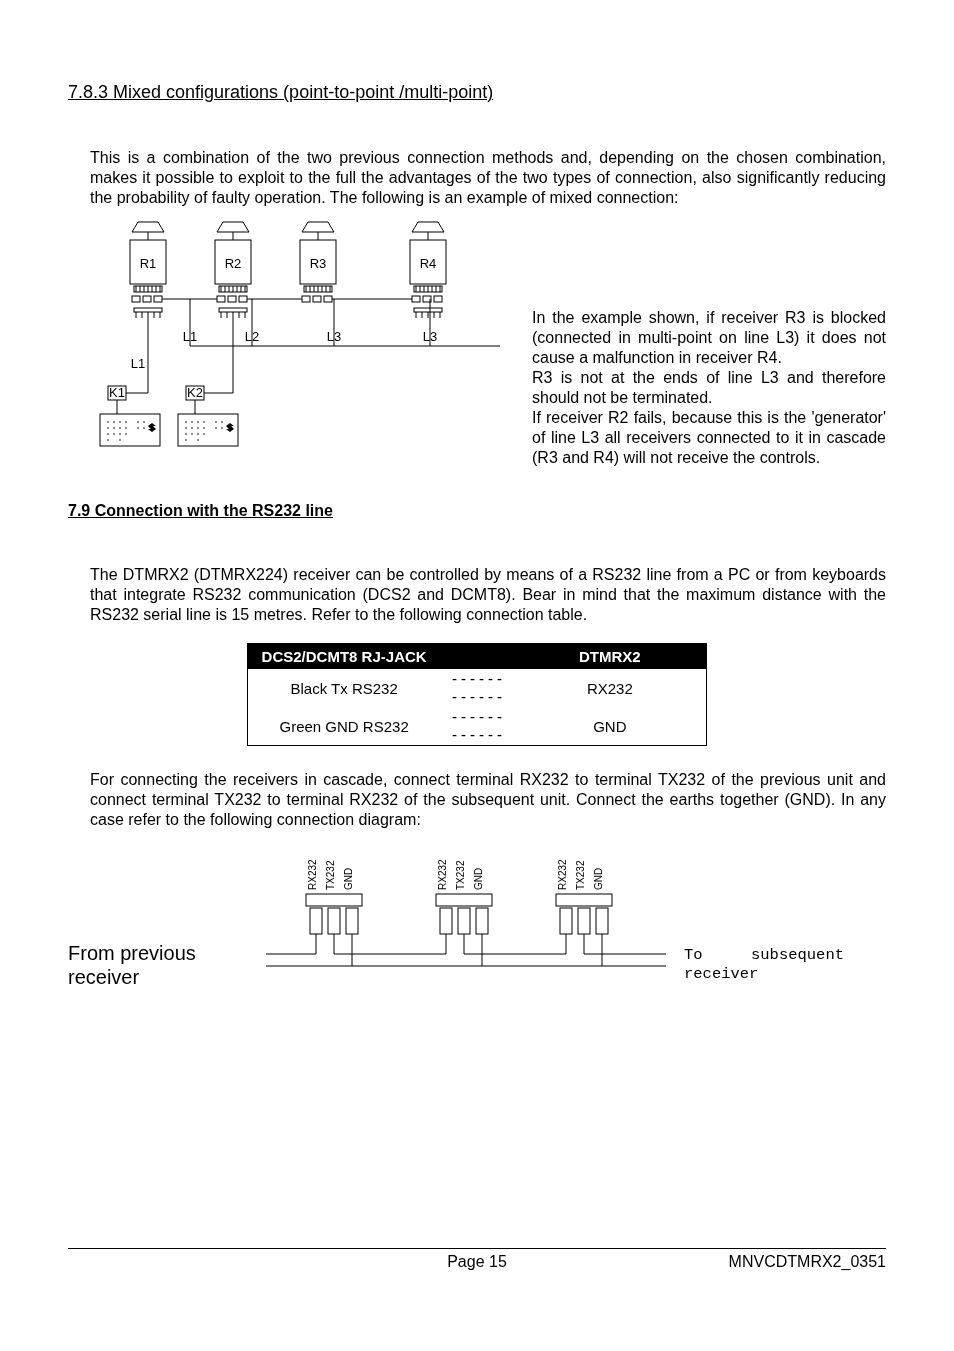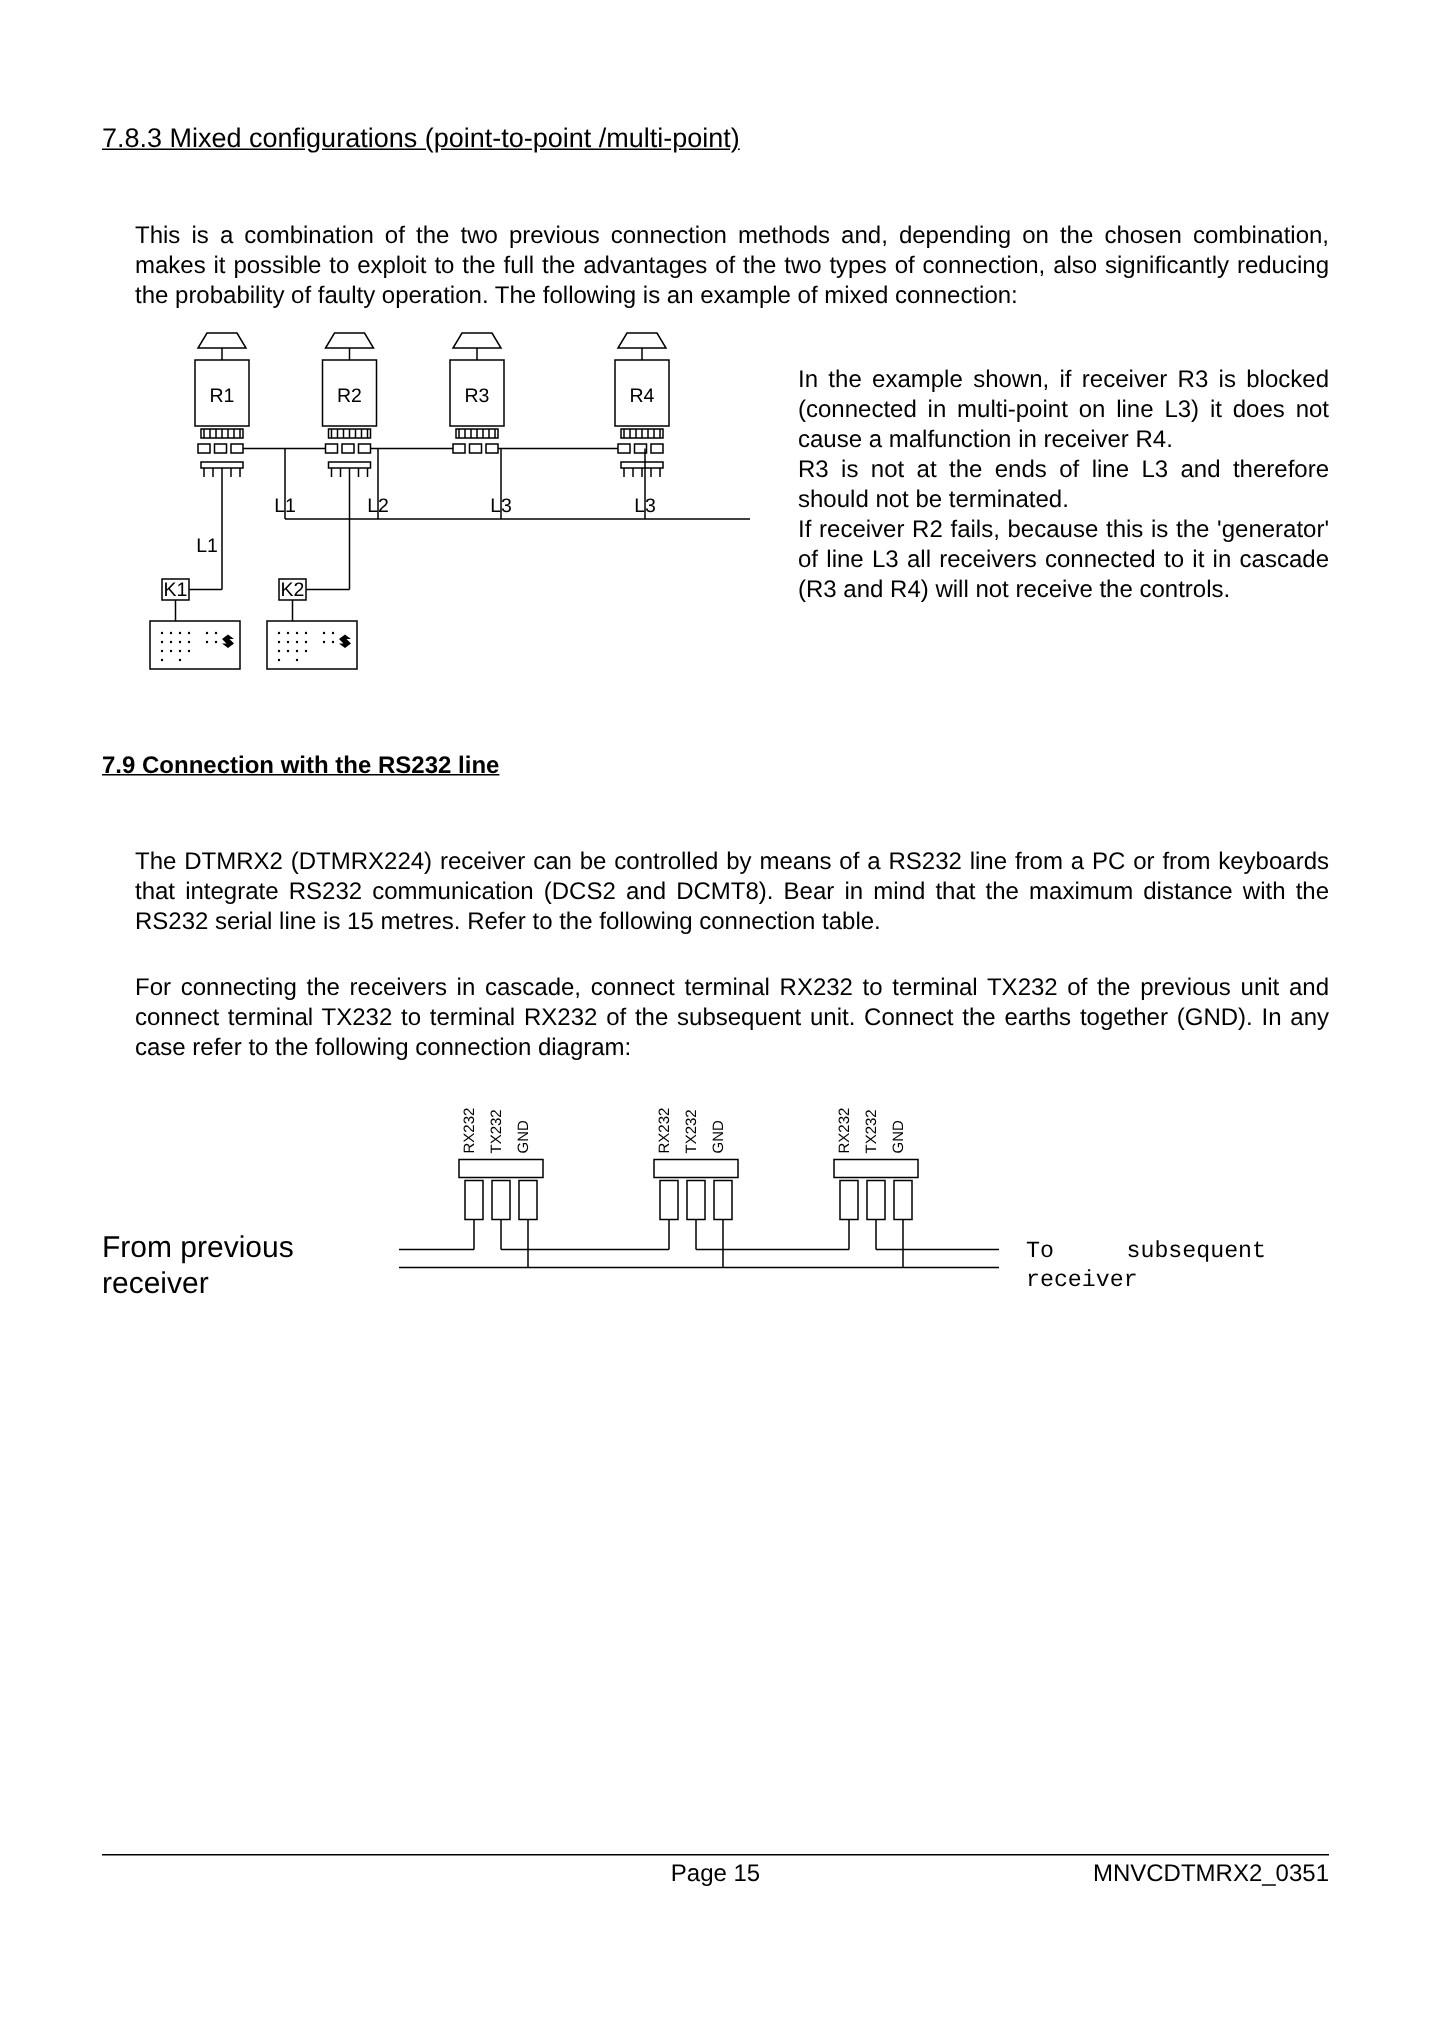--- a/index.html
+++ b/index.html
@@ -41,21 +41,21 @@
   .indent-body {
     margin-left: 22px;
     margin-top: 45px;
   }
   
   .fig-row {
     display: flex;
     gap: 32px;
     margin-top: 10px;
     margin-left: 22px;
-    align-items: flex-start;
+    align-items: flex-end;
   }
   .fig-right {
     flex: 1;
     font-size: 16px;
     line-height: 1.25;
     text-align: justify;
     padding-top: 26px;
   }
   .diagram1 {
     width: 410px;
@@ -111,21 +111,21 @@
     width: 400px;
     height: 150px;
   }
   .diagram2 svg { width: 100%; height: 100%; }
 
   
   .footer {
     position: absolute;
     left: 68px;
     right: 68px;
-    bottom: 92px;
+    bottom: 80px;
     border-top: 1.5px solid #000;
     display: flex;
     justify-content: space-between;
     font-size: 16px;
     padding-top: 4px;
   }
   .footer-center {
     position: absolute;
     left: 0;
     right: 0;
@@ -328,20 +328,41 @@
       </svg>
     </div>
     <div class="fig-right" style="white-space: pre-line;">In the example shown, if receiver R3 is blocked (connected in multi-point on line L3) it does not cause a malfunction in receiver R4.
 R3 is not at the ends of line L3 and therefore should not be terminated.
 If receiver R2 fails, because this is the 'generator' of line L3 all receivers connected to it in cascade (R3 and R4) will not receive the controls.</div>
   </div>
 
   <h2 class="h79">7.9 Connection with the RS232 line</h2>
   <p class="body-text indent-body">The DTMRX2 (DTMRX224) receiver can be controlled by means of a RS232 line from a PC or from keyboards that integrate RS232 communication (DCS2 and DCMT8). Bear in mind that the maximum distance with the RS232 serial line is 15 metres. Refer to the following connection table.</p>
 
+  <table class="conn-table">
+    <thead>
+      <tr>
+        <th style="width:42%">DCS2/DCMT8 RJ-JACK</th>
+        <th style="width:16%"></th>
+        <th style="width:42%">DTMRX2</th>
+      </tr>
+    </thead>
+    <tbody>
+      <tr>
+        <td>Black Tx RS232</td>
+        <td class="sep">------------</td>
+        <td>RX232</td>
+      </tr>
+      <tr>
+        <td>Green GND RS232</td>
+        <td class="sep">------------</td>
+        <td>GND</td>
+      </tr>
+    </tbody>
+  </table>
 
   <p class="body-text indent-body" style="margin-top:24px">For connecting the receivers in cascade, connect terminal RX232 to terminal TX232 of the previous unit and connect terminal TX232 to terminal RX232 of the subsequent unit. Connect the earths together (GND). In any case refer to the following connection diagram:</p>
 
   <div class="fig2-row">
     <div class="fig2-left">From previous receiver</div>
     <div class="diagram2">
       <svg viewBox="0 0 400 150" xmlns="http://www.w3.org/2000/svg">
         <g stroke="#000" stroke-width="1" fill="none">
 
           <g transform="translate(40,0)">

